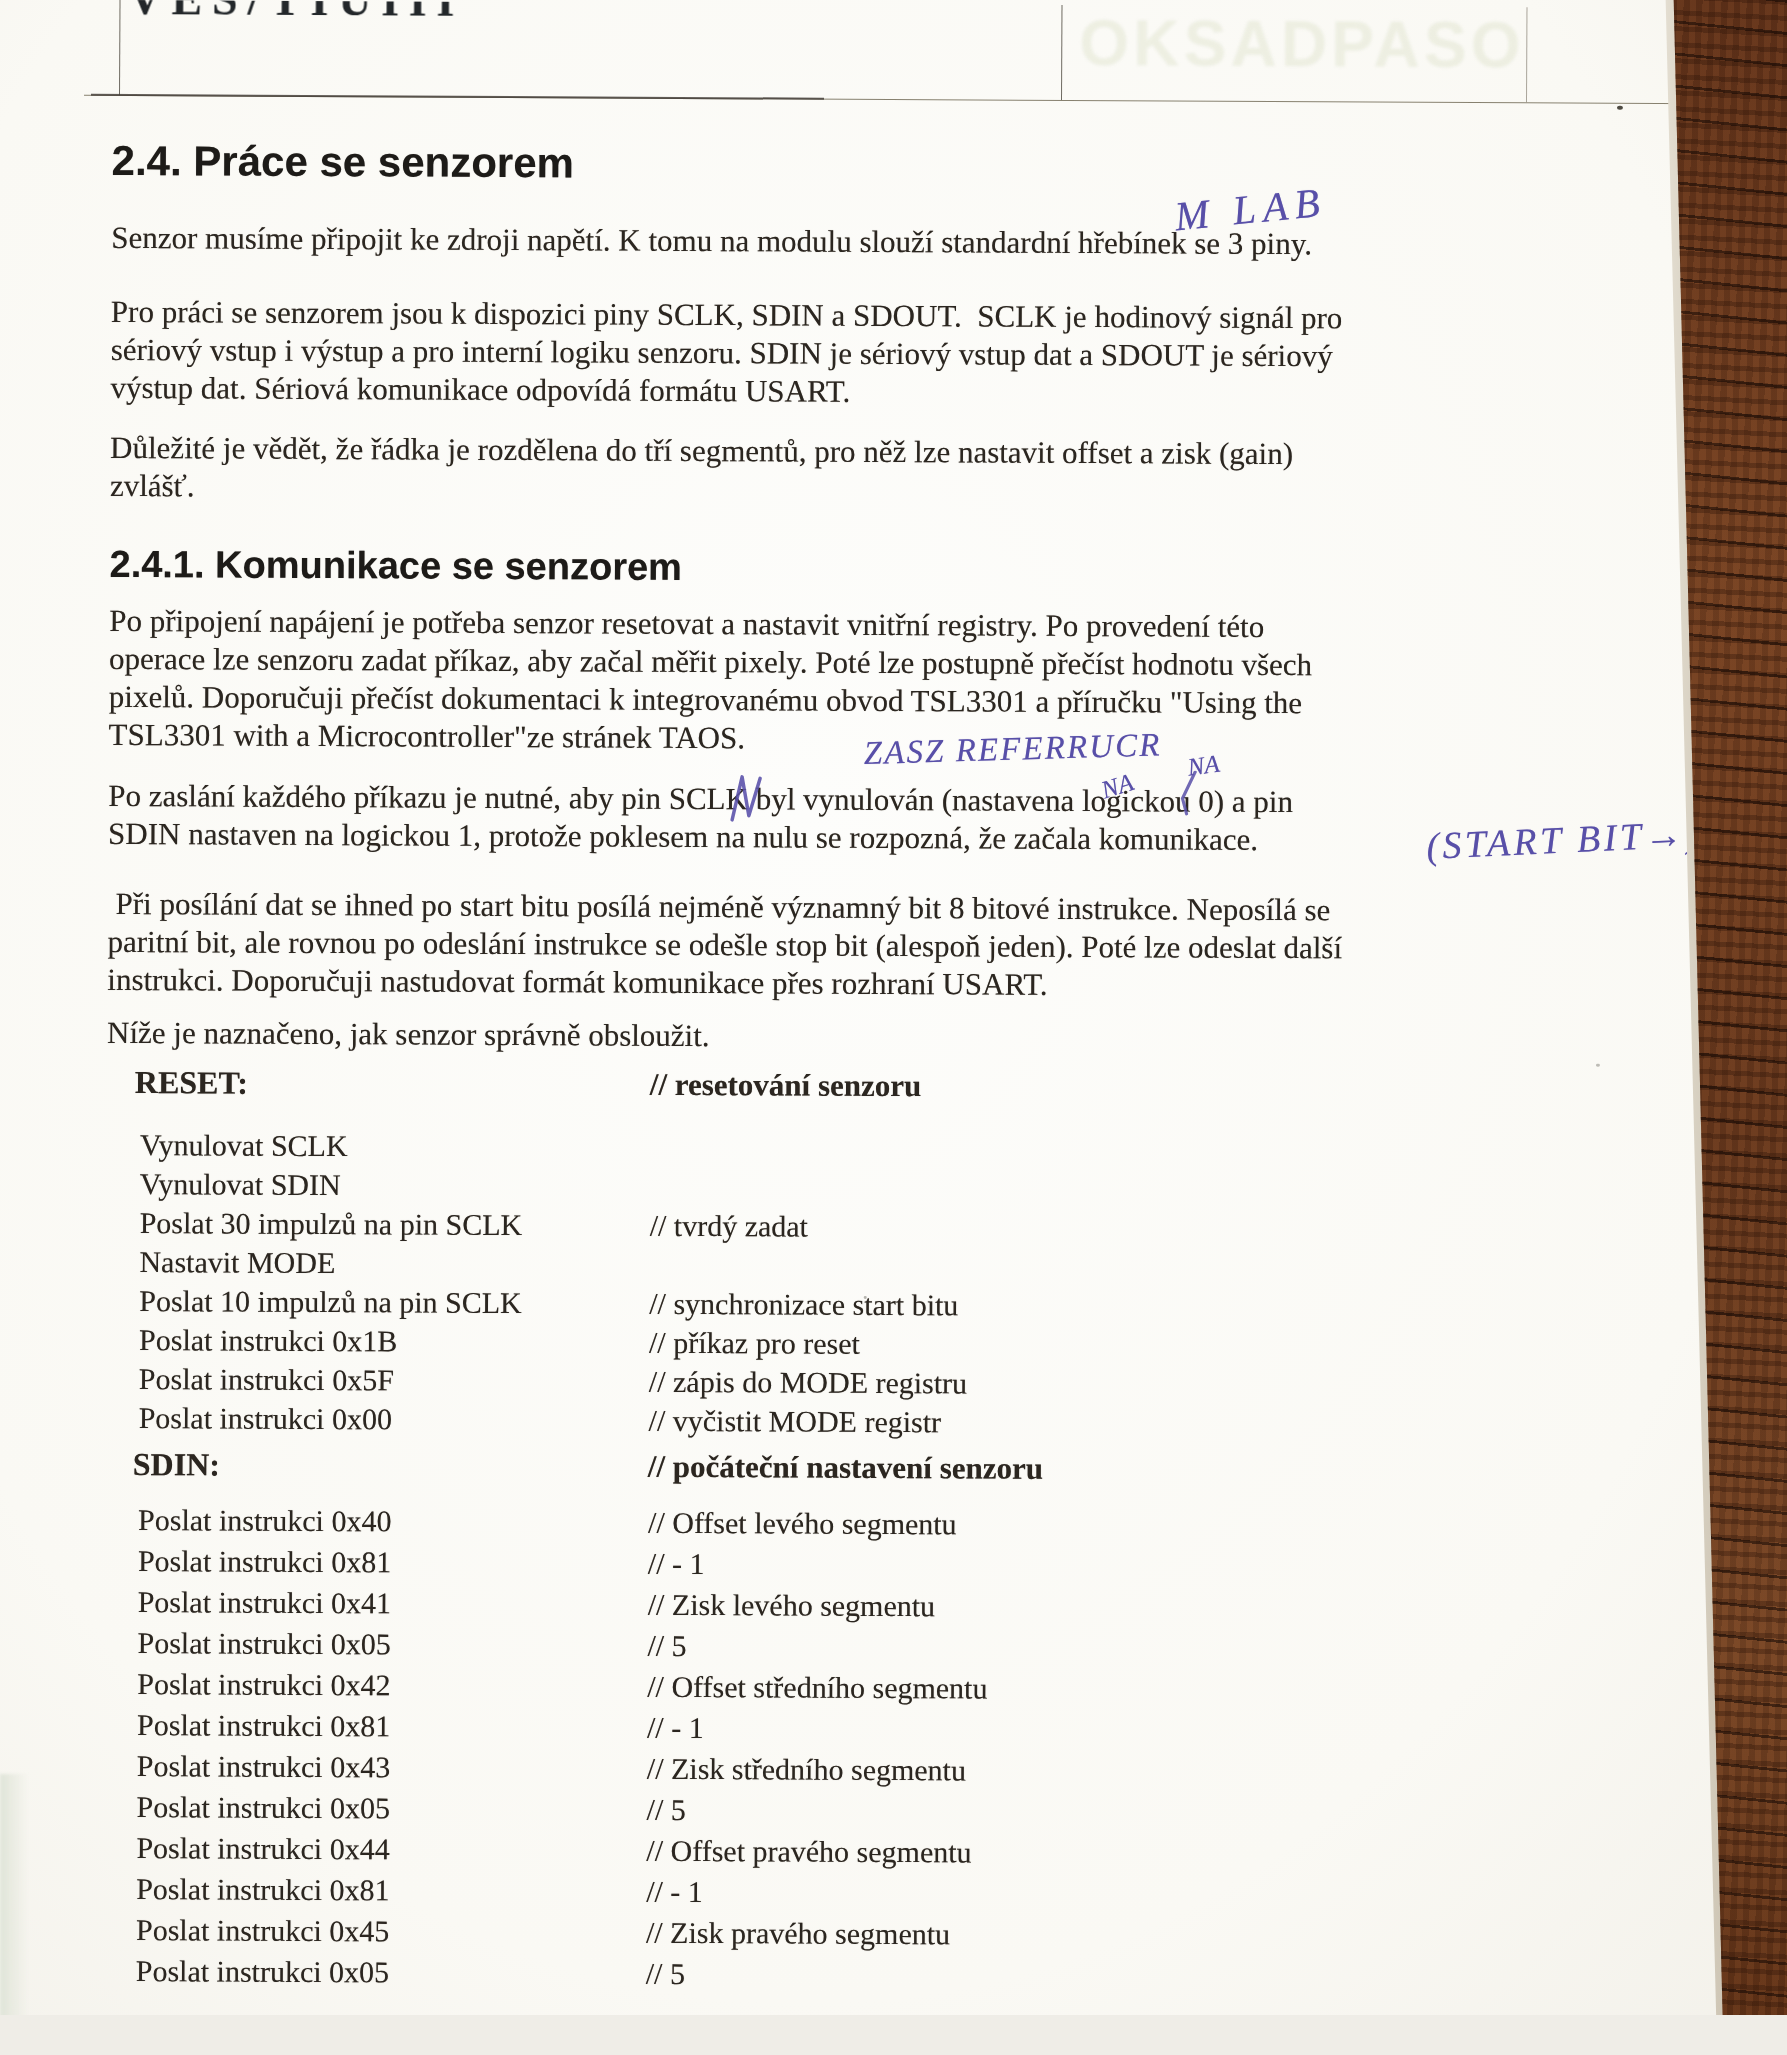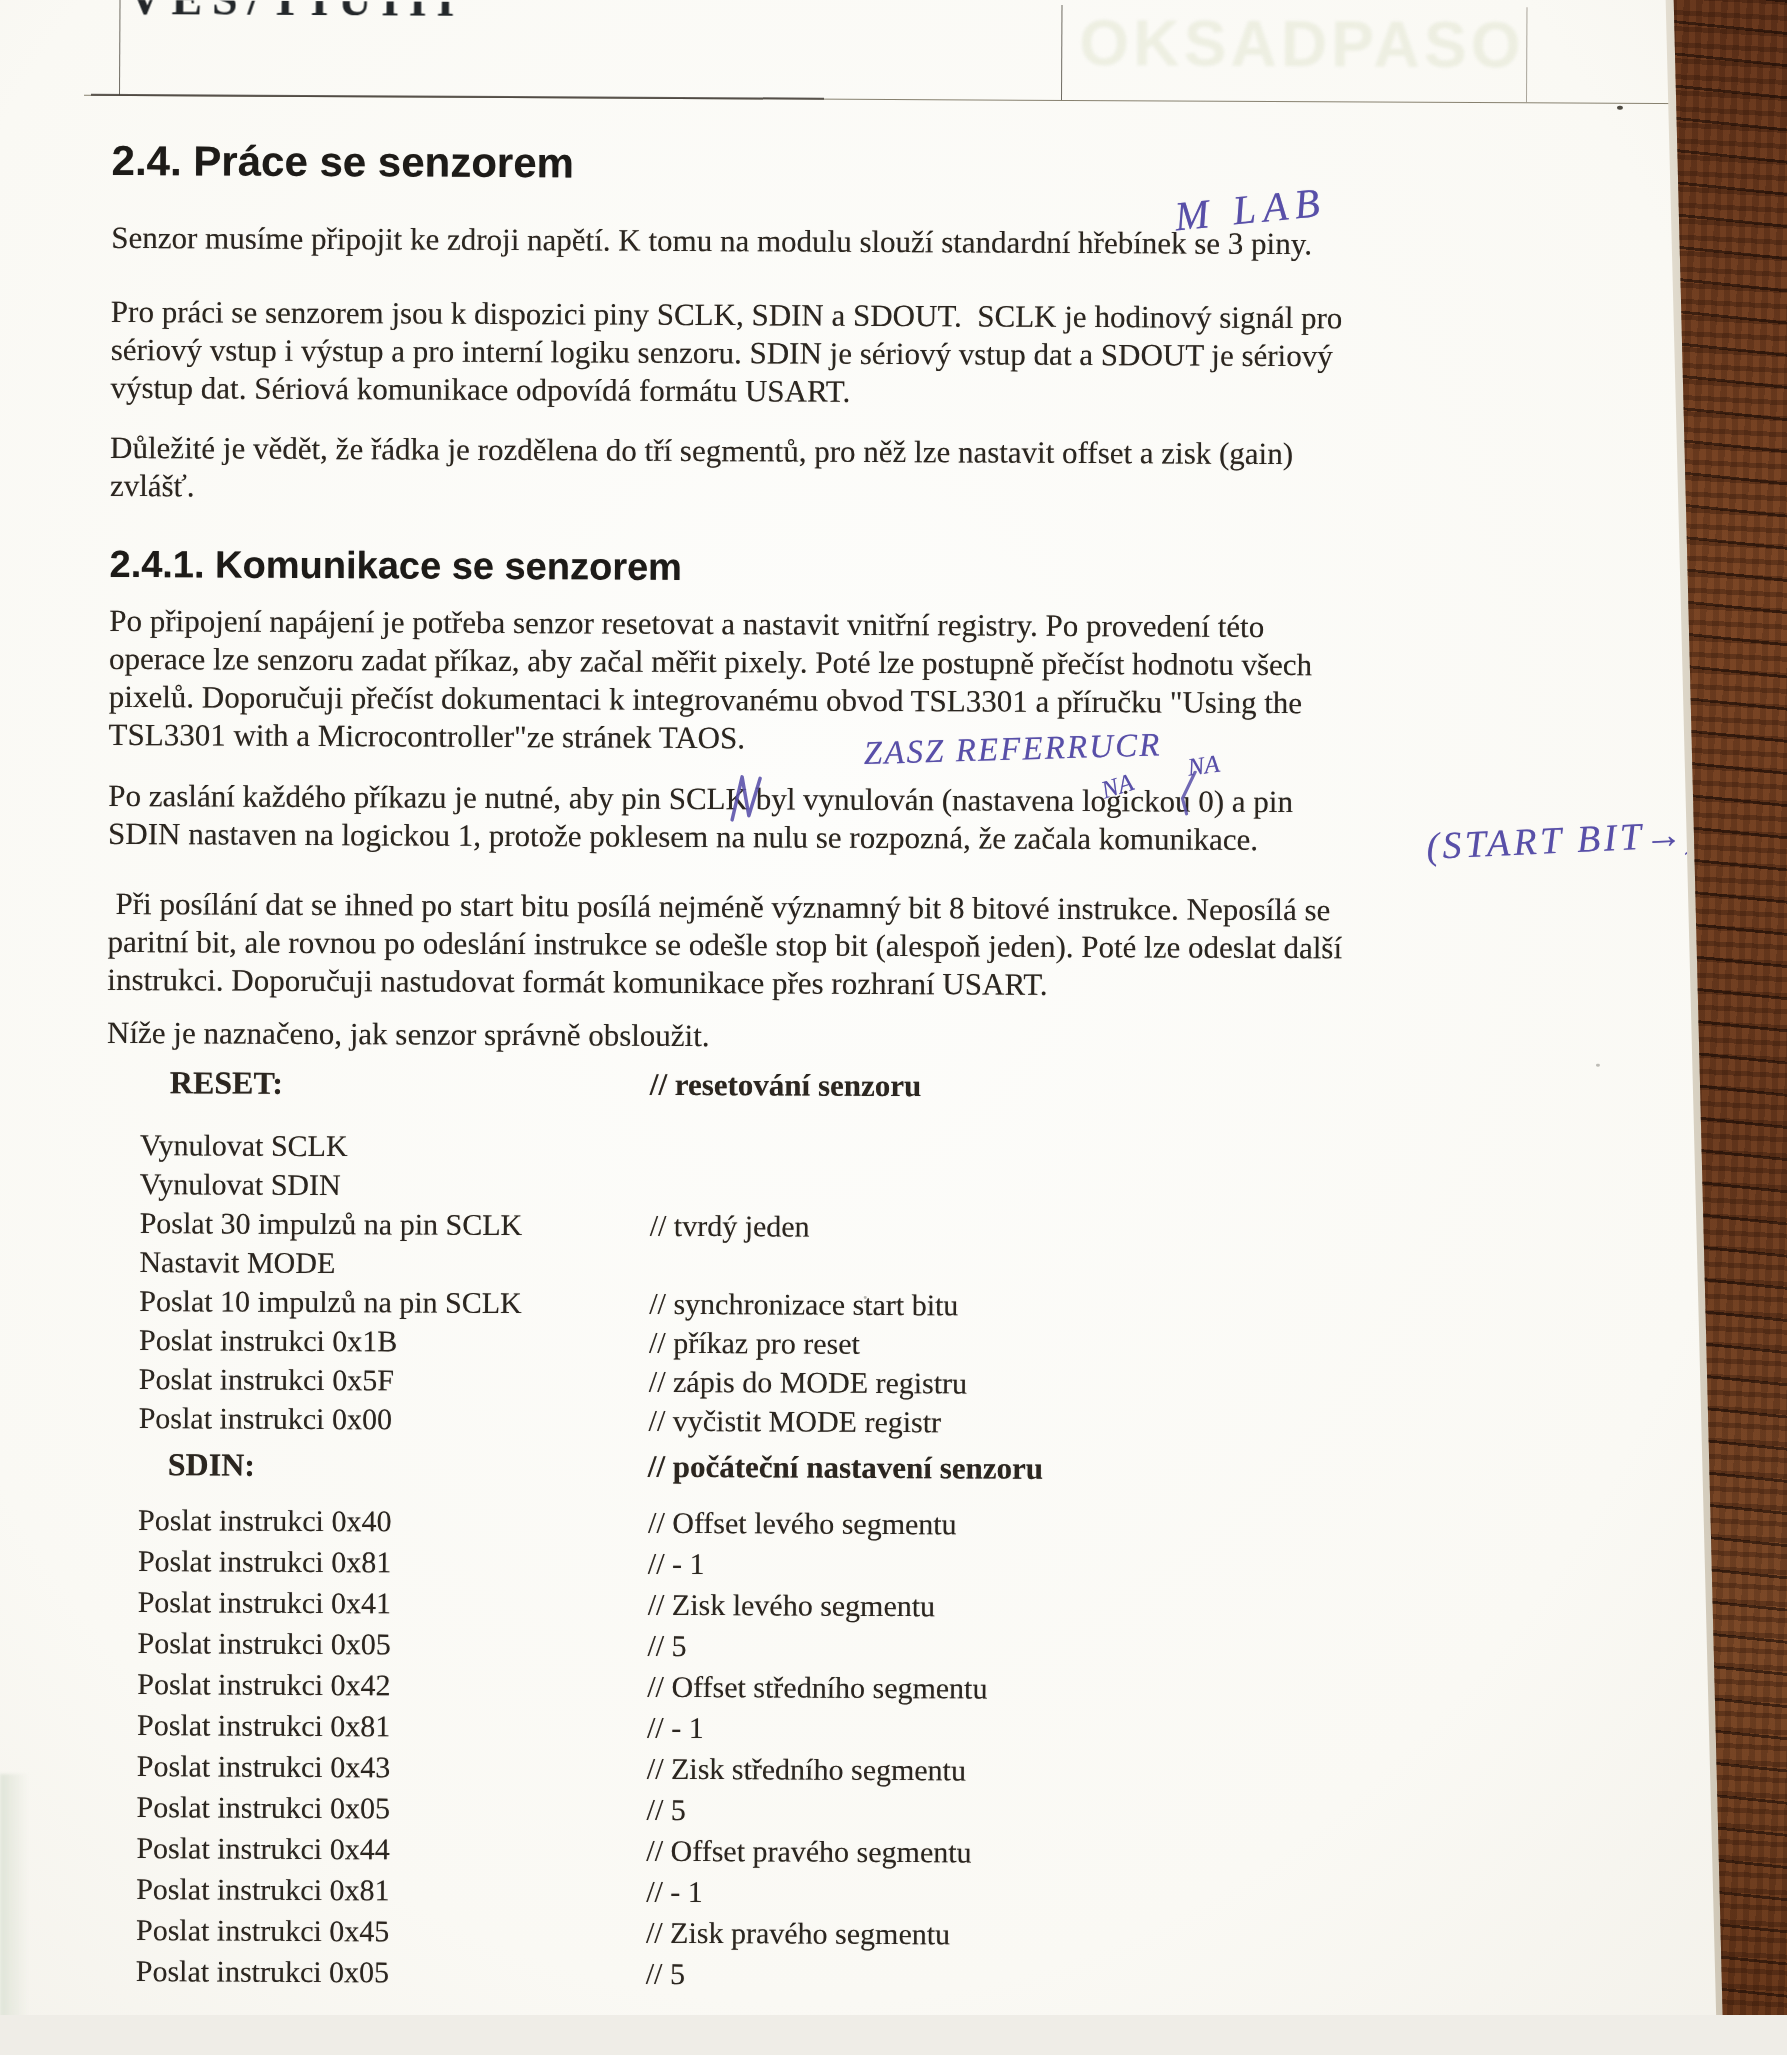--- a/index.html
+++ b/index.html
@@ -38,21 +38,21 @@
     font-weight:bold;font-size:42px;color:#1d1b18;text-shadow:0 0 0.7px rgba(30,25,20,.45);}
   .h2{position:absolute;left:112px;top:543px;font-family:"Liberation Sans",sans-serif;
     font-weight:bold;font-size:38px;color:#1d1b18;text-shadow:0 0 0.7px rgba(30,25,20,.45);}
   .para{position:absolute;left:112px;width:1578px;font-size:31px;line-height:38px;
     white-space:pre-wrap;color:#2b2620;text-shadow:0 0 0.7px rgba(60,48,36,.5);}
   #p1{top:219px;} #p2{top:293px;} #p3{top:429px;} #p4{top:602px;}
   #p5{top:777px;} #p6{top:885px;} #p7{top:1014px;}
   
   #listing{position:absolute;left:140px;top:1064px;width:1550px;font-size:30px;
     color:#2b2620;text-shadow:0 0 0.7px rgba(60,48,36,.5);}
-  .sec-label{position:absolute;left:0;font-weight:bold;font-size:32px;margin-left:35px;}
+  .sec-label{position:absolute;left:0;font-weight:bold;font-size:32px;}
   .sec-comment{position:absolute;left:515px;font-weight:bold;font-size:31px;}
   .lrow{position:relative;}
   #reset-rows{position:absolute;left:5.6px;top:64px;width:1536px;}
   #reset-rows .lrow{height:39px;}
   #setup-rows{position:absolute;left:5.6px;top:439px;width:1536px;}
   #setup-rows .lrow{height:41px;}
   .cmd{position:absolute;left:0;white-space:nowrap;}
   .cmt{position:absolute;left:510px;white-space:nowrap;}
   
   .ink{position:absolute;font-family:"Liberation Serif",serif;font-style:italic;
@@ -109,21 +109,21 @@
           <div class="lrow">
             <span class="cmd">Vynulovat SCLK</span>
             <span class="cmt"></span>
           </div>
           <div class="lrow">
             <span class="cmd">Vynulovat SDIN</span>
             <span class="cmt"></span>
           </div>
           <div class="lrow">
             <span class="cmd">Poslat 30 impulzů na pin SCLK</span>
-            <span class="cmt">// tvrdý jeden</span>
+            <span class="cmt">// tvrdý zadat</span>
           </div>
           <div class="lrow">
             <span class="cmd">Nastavit MODE</span>
             <span class="cmt"></span>
           </div>
           <div class="lrow">
             <span class="cmd">Poslat 10 impulzů na pin SCLK</span>
             <span class="cmt">// synchronizace start bitu</span>
           </div>
           <div class="lrow">

